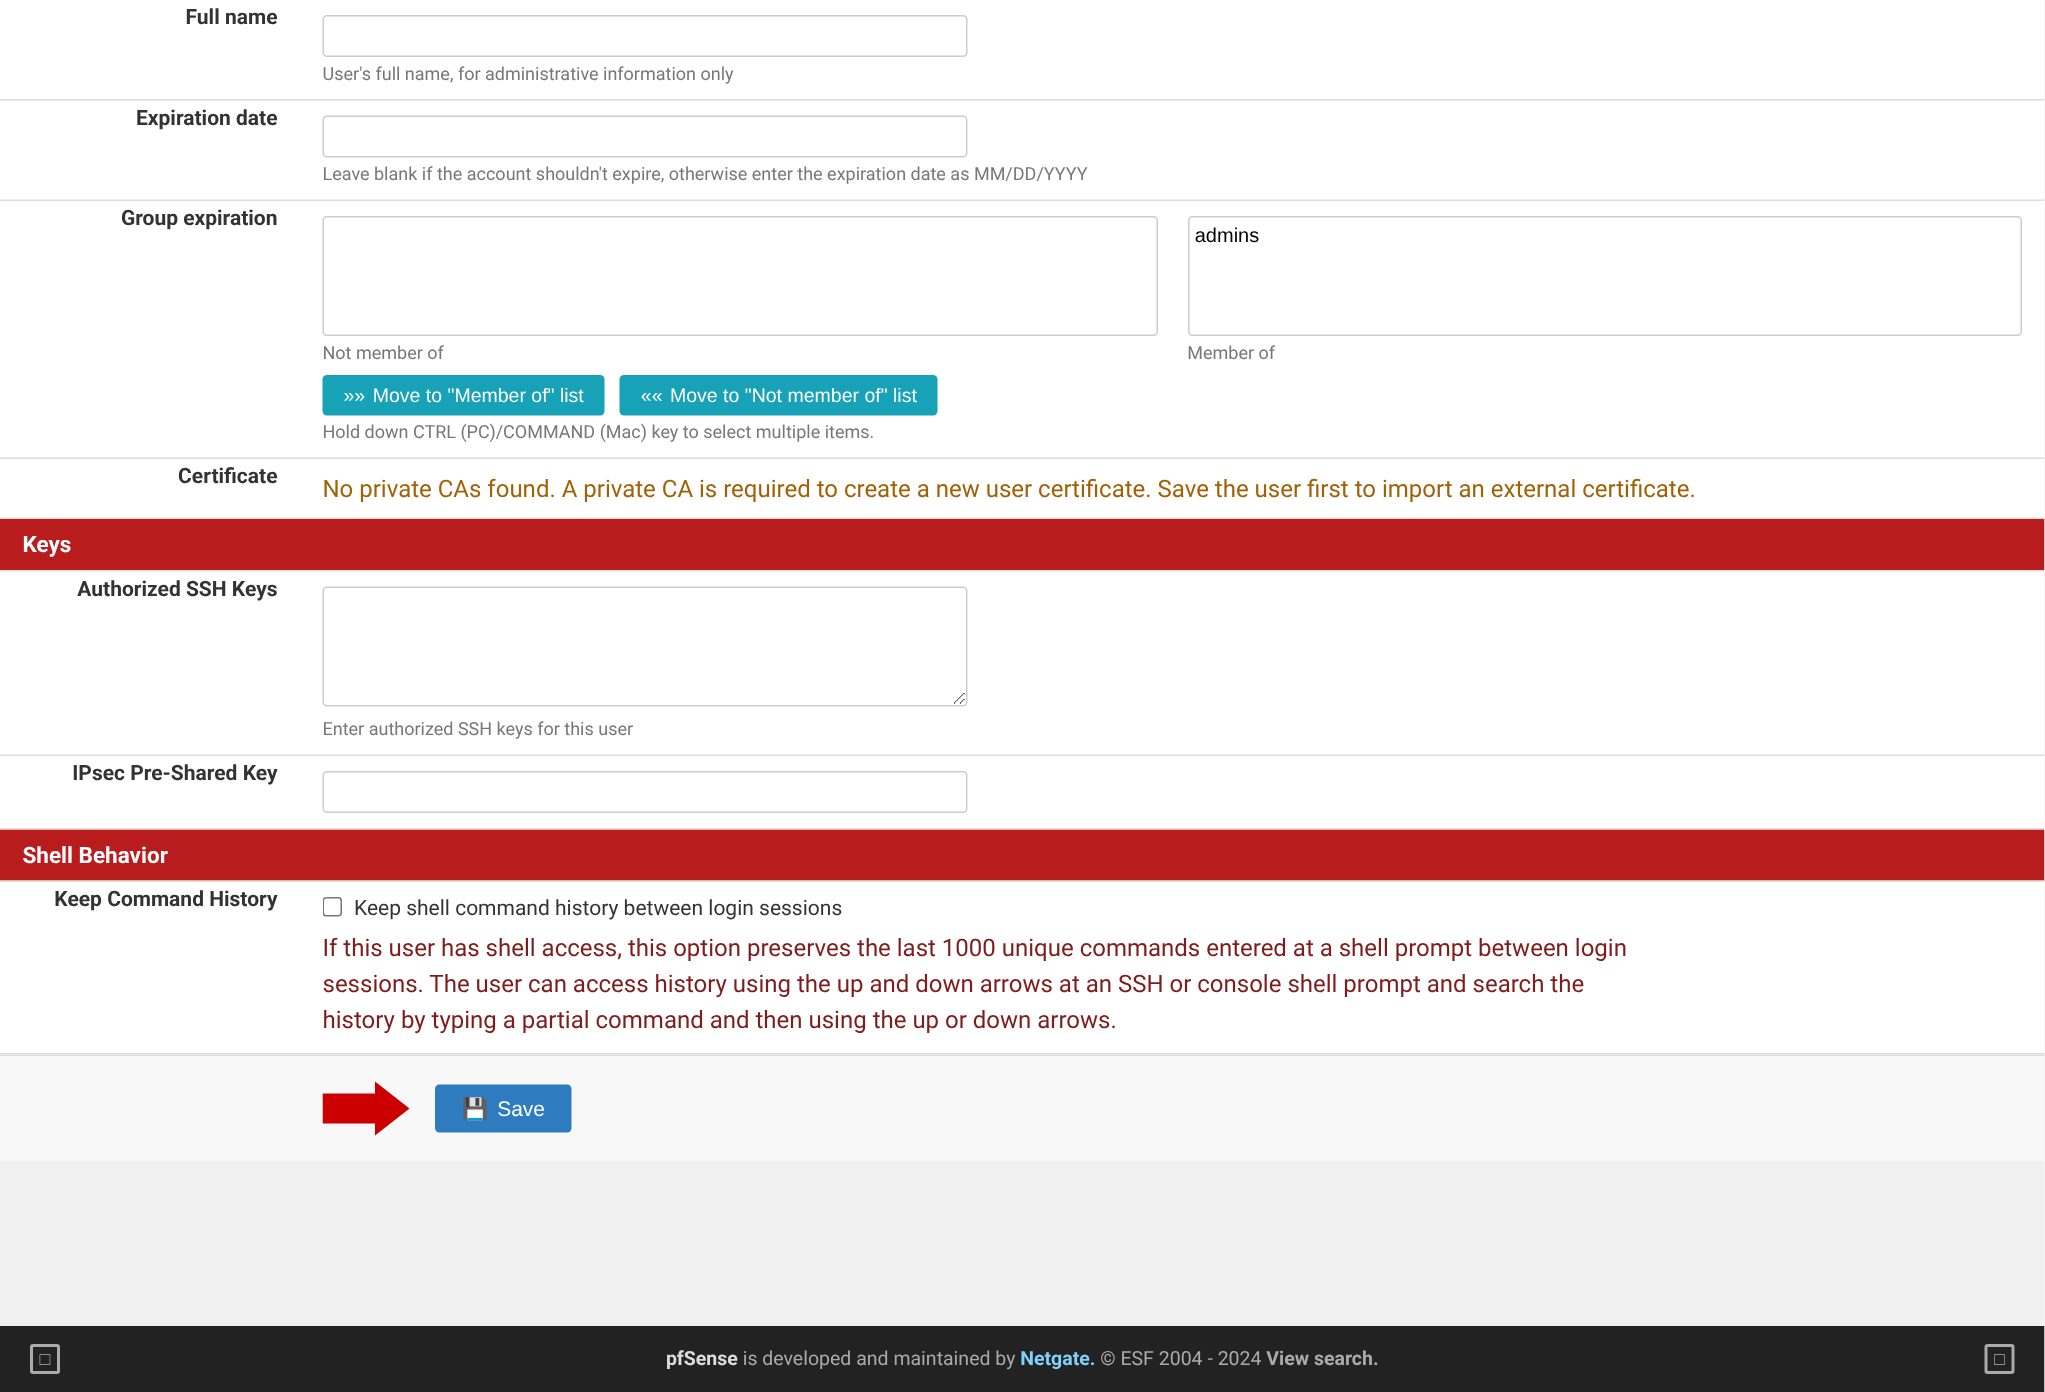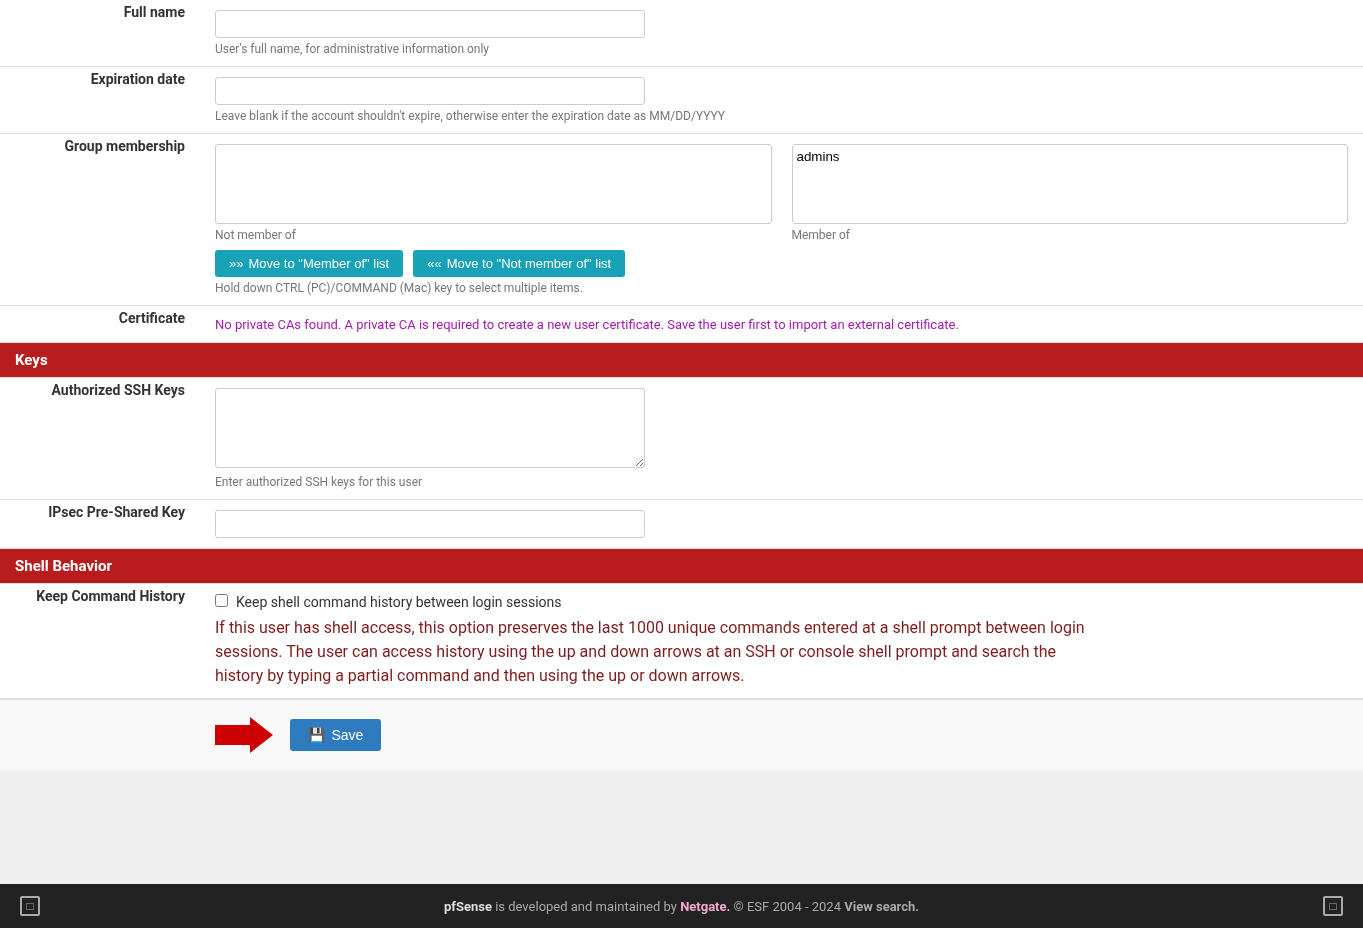--- a/index.html
+++ b/index.html
@@ -126,22 +126,22 @@
       font-weight: bold;
       padding: 8px 15px;
     }
 
     .section-header-row td {
       padding: 0;
       border-bottom: none;
     }
 
     .certificate-text {
-      color: #a21caf;
-      font-size: 13px;
+      color: #a16207;
+      font-size: 16px;
     }
 
     .ssh-keys-textarea {
       width: 430px;
       height: 80px;
       border: 1px solid #ccc;
       border-radius: 3px;
       padding: 6px;
       font-size: 13px;
       resize: both;
@@ -220,21 +220,21 @@
       color: #aaa;
     }
 
     .pfsense-brand {
       font-weight: bold;
       color: #ddd;
     }
 
     .netgate-brand {
       font-weight: bold;
-      color: #f9a8d4;
+      color: #7dd3fc;
     }
 
     .view-license {
       font-weight: bold;
       color: #ddd;
     }
   </style>
 </head>
 <body>
 
@@ -253,21 +253,21 @@
     <tr>
       <td class="label-cell">Expiration date</td>
       <td class="value-cell">
         <input type="text" class="expiration-input" value="" style="">
         <div class="help-text">Leave blank if the account shouldn't expire, otherwise enter the expiration date as MM/DD/YYYY</div>
       </td>
     </tr>
 
 
     <tr>
-      <td class="label-cell">Group membership</td>
+      <td class="label-cell">Group expiration</td>
       <td class="value-cell">
         <div class="group-membership-container">
           <div class="group-list-section">
             <select multiple=""></select>
             <div class="group-label-text">Not member of</div>
           </div>
           <div class="group-list-section">
             <select multiple="">
               <option>admins</option>
             </select>

